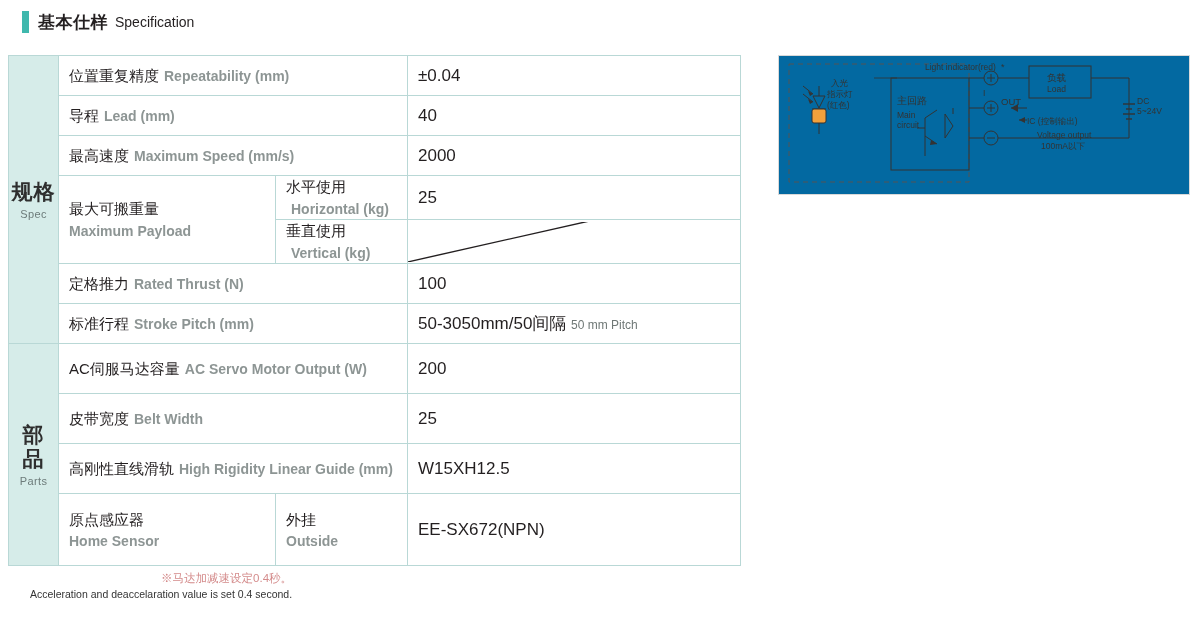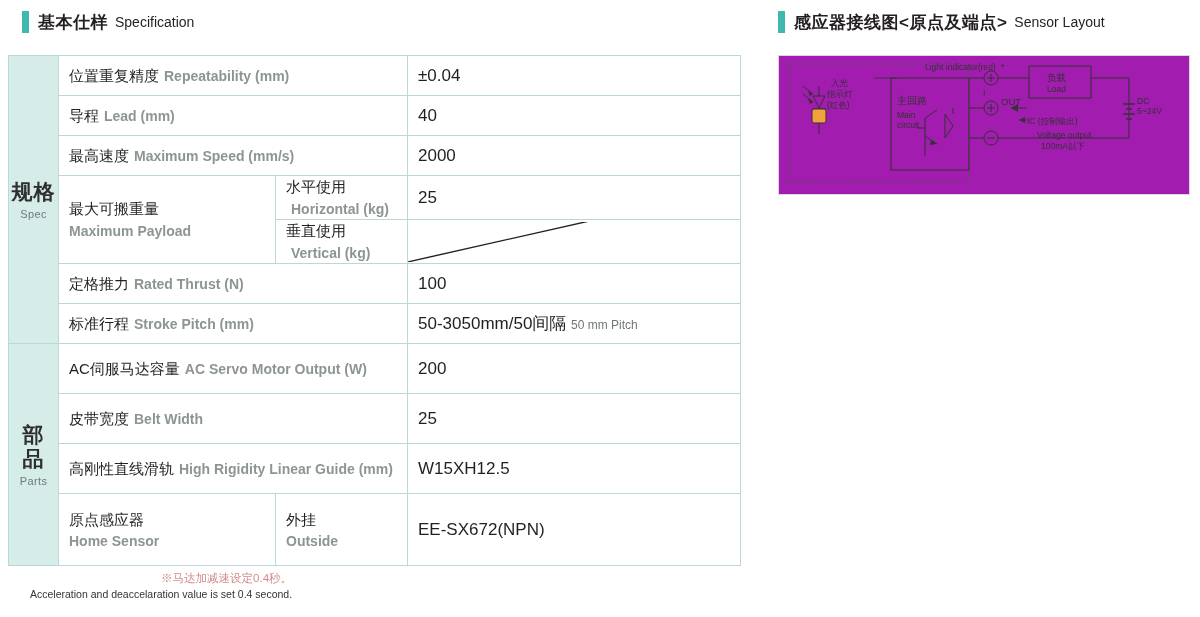--- a/index.html
+++ b/index.html
@@ -80,40 +80,35 @@
     position: absolute; left: 14px; top: 570px; line-height: 1.5; text-align: right;
   }
   .fn1 { font-size: 11.5px; color: #d48b8b; }
   .fn2 { font-size: 10.5px; color: #333; margin-left: 16px; }
 
   
   .sensor-box {
     position: absolute; left: 778px; top: 55px;
     width: 412px; height: 140px;
     border: 1px solid #d9d9d9;
-    background: #a21caf;
+    background: #0369a1;
   }
   .sensor-box svg { display: block; }
 </style>
 </head>
 <body>
 
 <div class="page">
 
   <div class="sec-header" id="spec-header">
     <div class="sec-bar"></div>
     <span class="sec-title-cn">基本仕样</span>
     <span class="sec-title-en">Specification</span>
   </div>
 
-  <div class="sec-header" id="sensor-header">
-    <div class="sec-bar"></div>
-    <span class="sec-title-cn">感应器接线图&lt;原点及端点&gt;</span>
-    <span class="sec-title-en">Sensor Layout</span>
-  </div>
 
   <table class="spec-table">
     <colgroup>
       <col style="width:50px">
       <col style="width:217px">
       <col style="width:132px">
       <col style="width:333px">
     </colgroup>
     <tbody>
 

